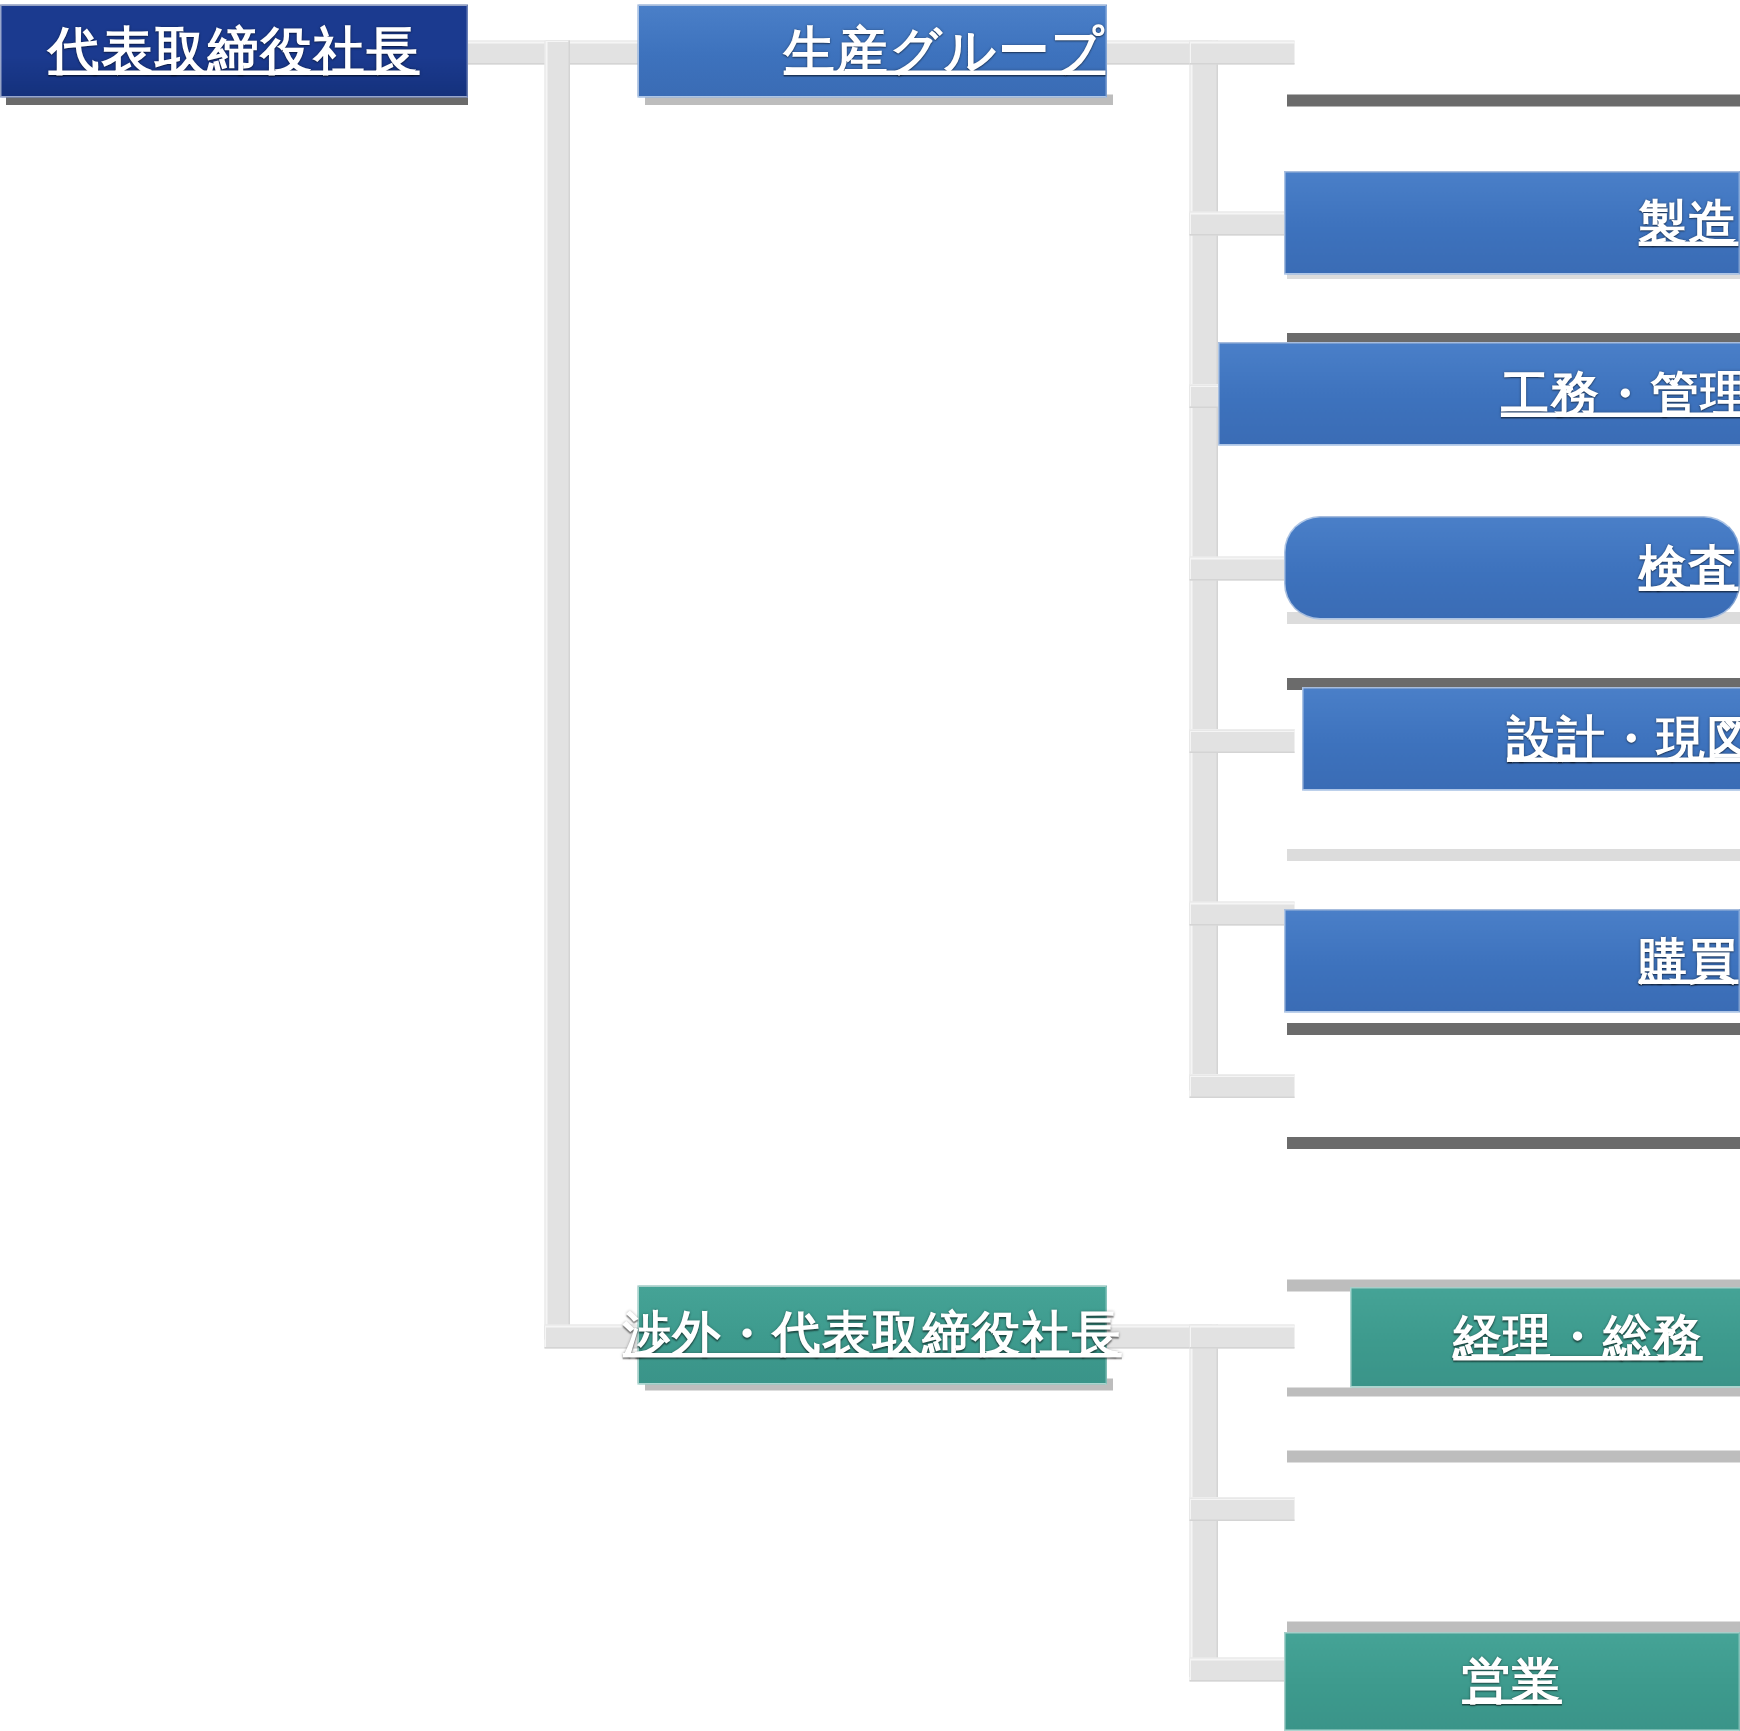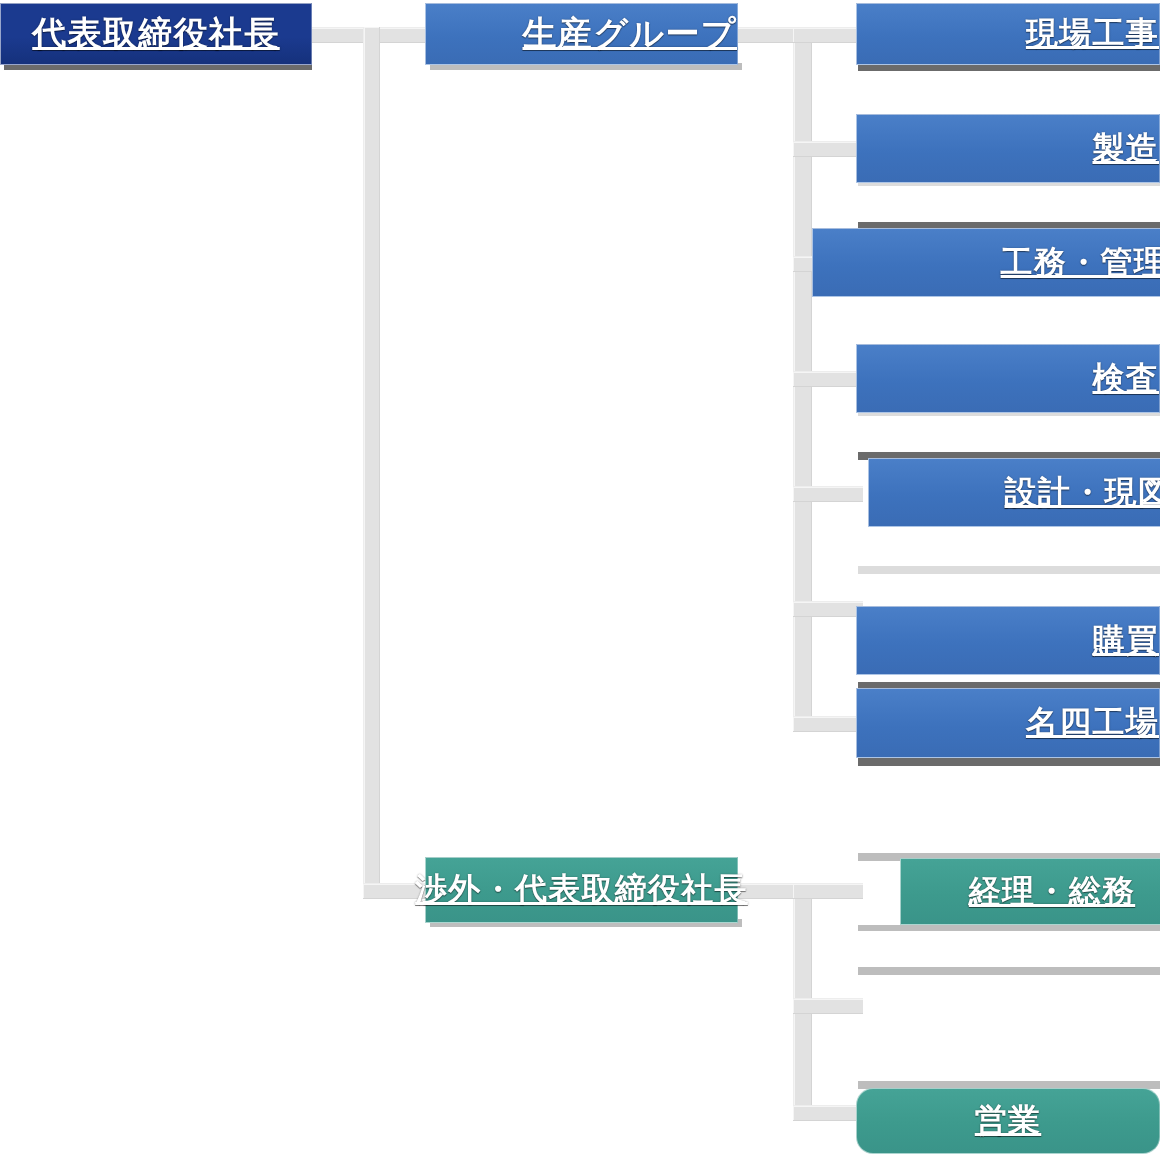--- a/index.html
+++ b/index.html
@@ -130,42 +130,36 @@
   </div>
 
   <div class="node blue fs-34" style="left:425px; top:3px; width:313px; height:62px;">
     <span class="lbl">生産グループ</span>
   </div>
 
   <div class="node teal fs-32" style="left:425px; top:857px; width:313px; height:66px;">
     <span class="lbl">渉外・代表取締役社長</span>
   </div>
 
-  <div class="node blue fs-32" style="left:856px; top:3px; width:304px; height:62px;">
-    <span class="lbl">現場工事</span>
-  </div>
   <div class="node blue fs-32" style="left:856px; top:114px; width:304px; height:69px;padding-left:36px;">
     <span class="lbl">製造</span>
   </div>
   <div class="node blue fs-32" style="left:812px; top:228px; width:356px; height:69px;">
     <span class="lbl">工務・管理</span>
   </div>
-  <div class="node blue fs-32" style="left:856px; top:344px; width:304px; height:69px;">
+  <div class="node blue fs-32" style="left:856px; top:344px; width:304px; height:69px;border-radius:24px;">
     <span class="lbl">検査</span>
   </div>
   <div class="node blue fs-32" style="left:856px; top:458px; width:304px; height:69px;margin-left:12px;">
     <span class="lbl">設計・現図</span>
   </div>
   <div class="node blue fs-32" style="left:856px; top:606px; width:304px; height:69px;">
     <span class="lbl">購買</span>
   </div>
-  <div class="node blue fs-32" style="left:856px; top:688px; width:304px; height:70px;">
-    <span class="lbl">名四工場</span>
-  </div>
 
   <div class="node teal fs-32" style="left:856px; top:858px; width:304px; height:67px;margin-left:44px;">
     <span class="lbl">経理・総務</span>
   </div>
-  <div class="node teal fs-32" style="left:856px; top:1088px; width:304px; height:66px;border-radius:17px;">
+  <div class="node teal fs-32" style="left:856px; top:1088px; width:304px; height:66px;">
     <span class="lbl">営業</span>
   </div>
 
 </div>
 
 </body></html>

